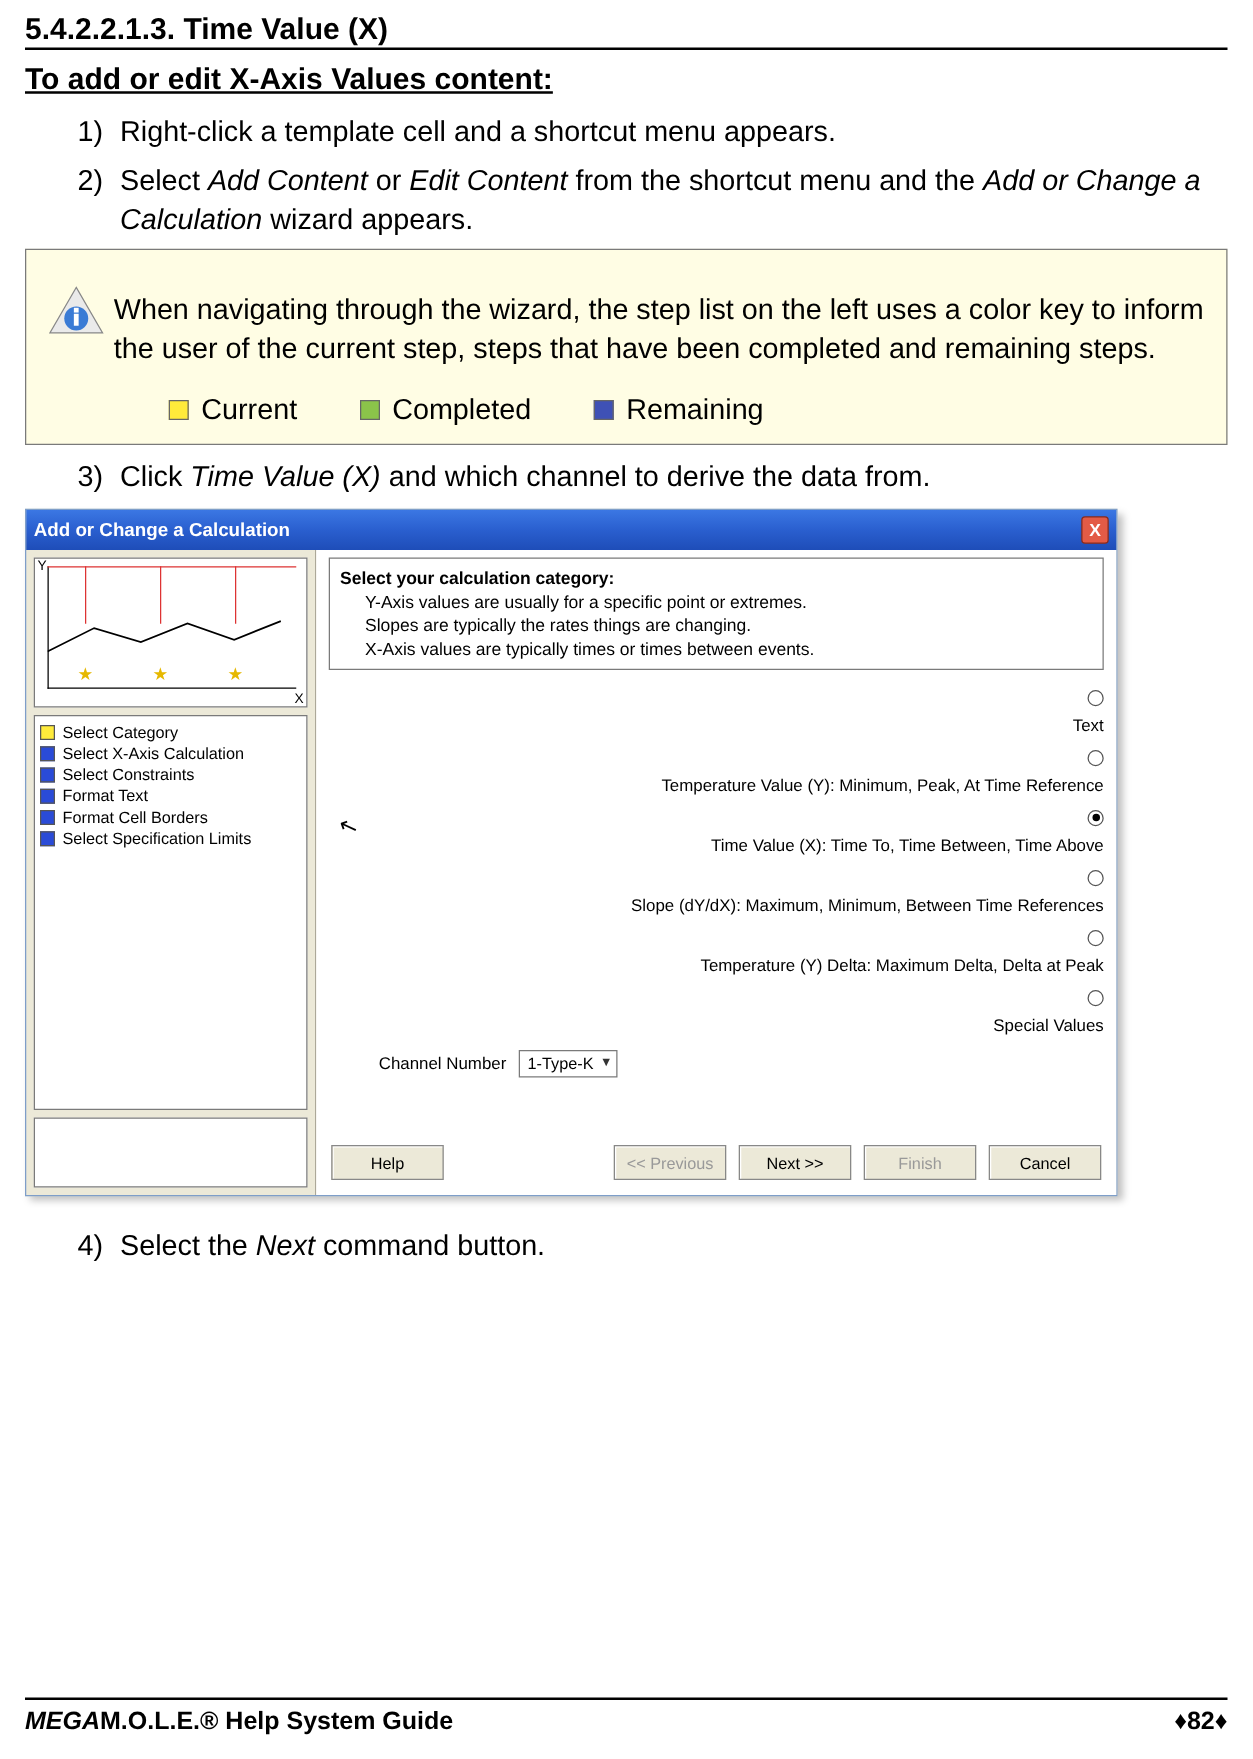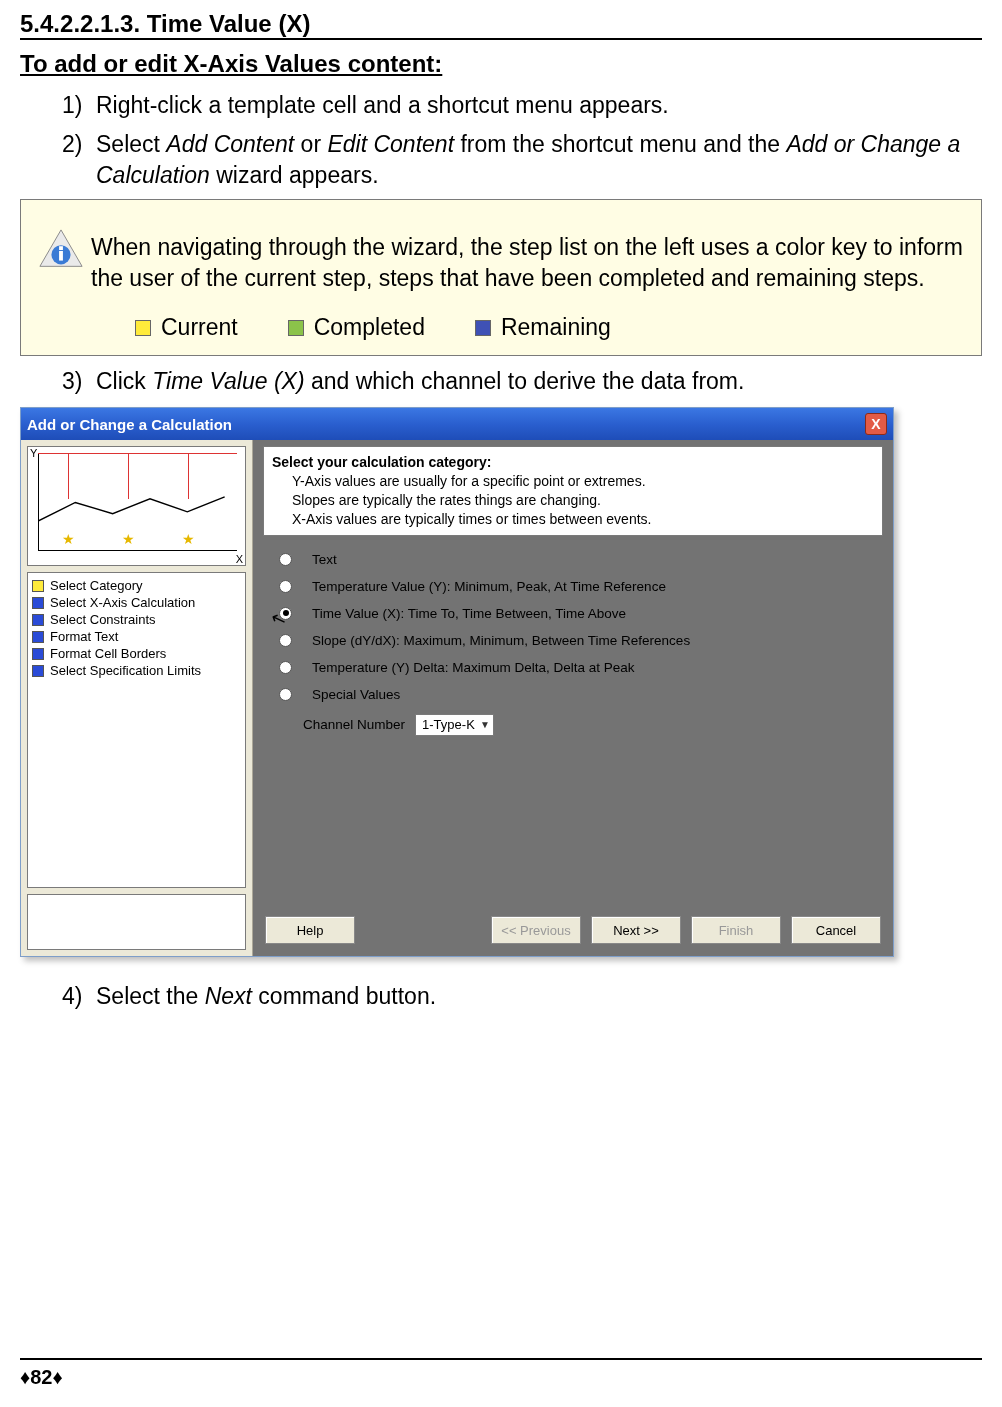--- a/index.html
+++ b/index.html
@@ -39,27 +39,27 @@
   .shot-body { position: absolute; top: 32px; left: 0; right: 0; bottom: 0; display: flex; }
   .left-pane { width: 232px; border-right: 1px solid #aca899; padding: 6px; display:flex; flex-direction:column; }
   .preview-box { height: 120px; background: #fff; border: 1px solid #7a7a7a; margin-bottom: 6px; position: relative; overflow:hidden; }
   .steps-box { background: #fff; border: 1px solid #7a7a7a; flex:1; padding: 4px 4px; font-family: Tahoma, Arial, sans-serif; font-size: 13px; }
   .step-row { display:flex; align-items:center; gap:6px; padding: 1px 0; }
   .step-sq { width:12px; height:12px; border:1px solid #555; flex-shrink:0; }
   .sq-y { background:#ffeb3b; }
   .sq-b { background:#2a4bd7; }
   .desc-box { height: 56px; background: #fff; border: 1px solid #7a7a7a; margin-top:6px; }
 
-  .right-pane { flex:1; background:#737373; position:relative; padding: 6px 10px 0 10px; font-family: Tahoma, Arial, sans-serif; }
+  .right-pane { flex:1; background:#ffffff; position:relative; padding: 6px 10px 0 10px; font-family: Tahoma, Arial, sans-serif; }
   .cat-header { background:#fff; border:1px solid #7a7a7a; padding:6px 8px; font-size:14px; line-height:1.35; }
   .cat-header .h1 { font-weight:bold; }
   .cat-header .hx { font-weight:normal; padding-left:20px; }
 
   .radio-group { margin: 16px 0 0 16px; font-size: 13.5px; }
-  .radio-row { display:flex; align-items:center; gap:20px; margin-bottom: 12px; position:relative; }
+  .radio-row { display:flex; align-items:flex-end; gap:8px; margin-bottom: 12px; position:relative;flex-direction:column; }
   .radio { width:13px; height:13px; border:1px solid #555; border-radius:50%; background:#fff; display:flex; align-items:center; justify-content:center; }
   .radio.checked::after { content:''; width:6px; height:6px; background:#000; border-radius:50%; }
   .cursor { position:absolute; left:-8px; top:2px; font-size:18px; transform: rotate(-20deg); pointer-events:none; }
 
   .channel-row { display:flex; align-items:center; gap:10px; margin-left: 24px; margin-top: 4px; font-size:13.5px; }
   .combo { border:1px solid #7a7a7a; background:#fff; height:22px; display:flex; align-items:center; padding:0 18px 0 6px; font-size:13px; position:relative; }
   .combo::after { content:'▼'; position:absolute; right:3px; font-size:10px; color:#333; }
 
   .btn-row { position:absolute; bottom:12px; right:12px; left:12px; display:flex; justify-content:flex-end; gap:10px; }
   .wbtn { min-width:90px; height:28px; background:#ece9d8; border:1px solid #888; font-size:13px; display:flex; align-items:center; justify-content:center; font-family: Tahoma, Arial, sans-serif; box-shadow: 1px 1px 0 #fff inset; }
@@ -246,18 +246,21 @@
   <div class="ol-body">
     <div class="li">
       <span class="num">4)</span>
       <span class="txt">
         <span>Select the </span><span class="bold-italic">Next</span><span> command button.</span>
       </span>
     </div>
   </div>
 
   <div class="footer">
+    <div class="left">
+      <span style="font-style:italic;font-weight:bold;">MEGA</span><span style="font-style:normal;font-weight:bold;">M.O.L.E.® Help System Guide</span>
+    </div>
     <div class="right">
       <span class="diam">♦</span><span>82</span><span class="diam">♦</span>
     </div>
   </div>
 
 </div>
 
 </body></html>

